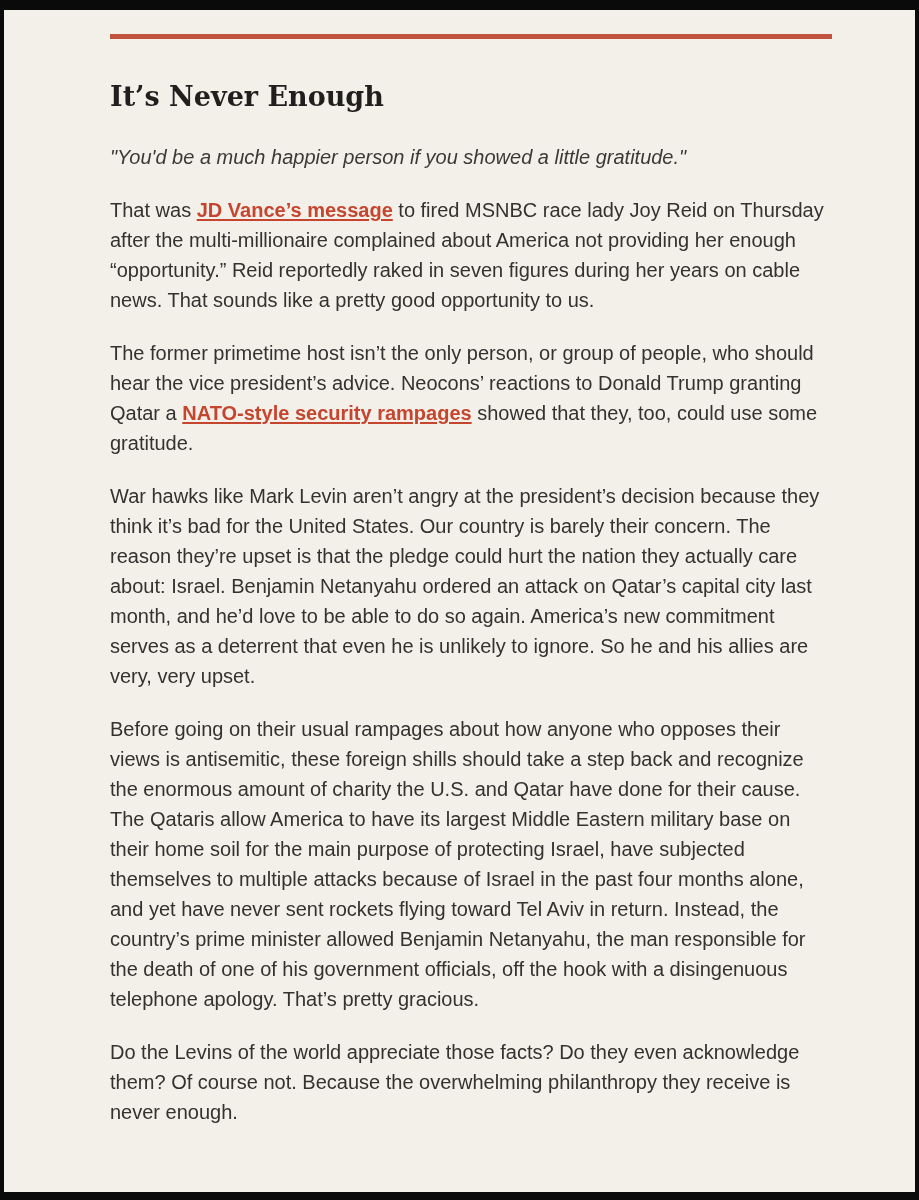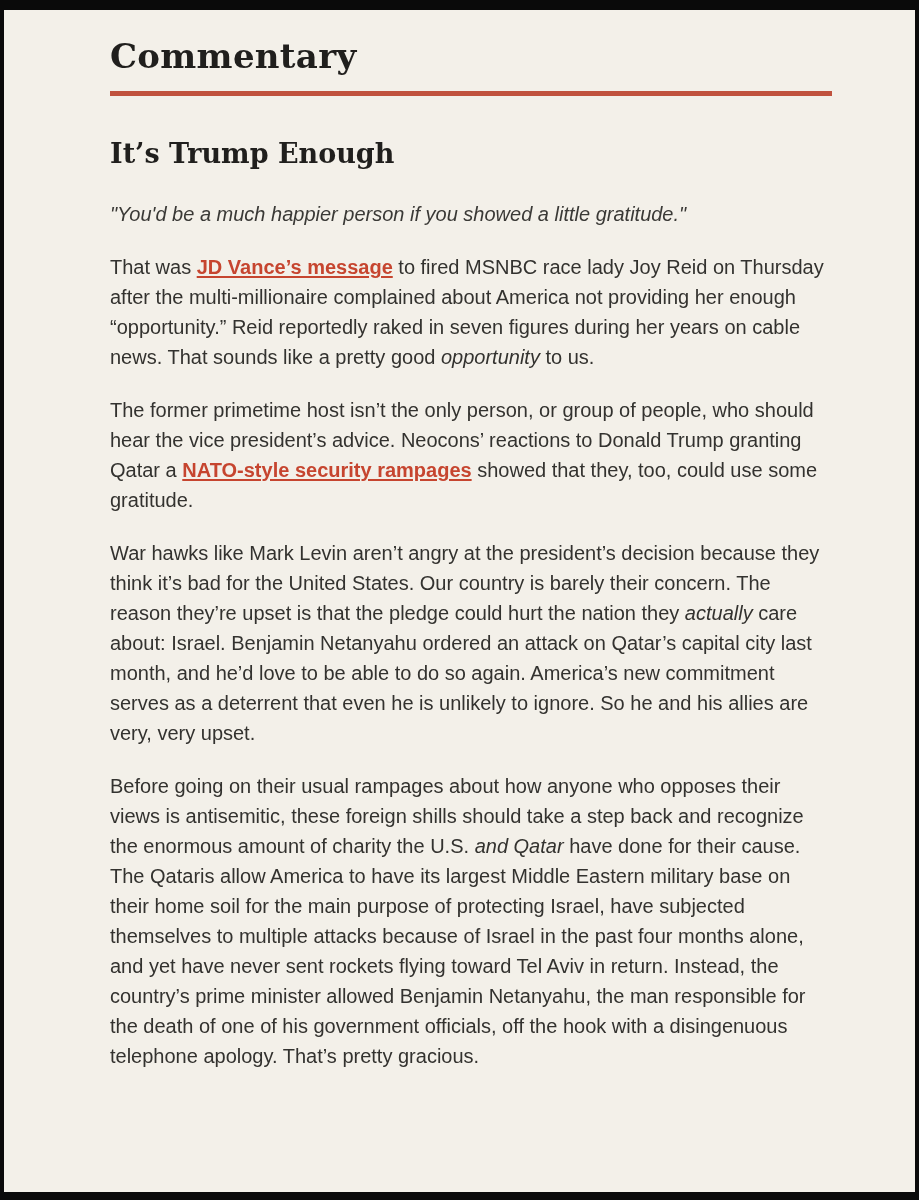--- a/index.html
+++ b/index.html
@@ -62,46 +62,46 @@
   p {
     font-size: 20px;
     line-height: 30px;
     color: var(--body-text);
     margin: 0 0 23px 0;
   }
   p.quote {
     font-style: italic;
     color: #3a3936;
   }
-  .italic { font-style: italic; }
+  .italic { }
   a.inline-link {
     color: var(--link);
     font-weight: 700;
     text-decoration-thickness: 2px;
     text-underline-offset: 2px;
   }
 </style>
 </head>
 <body>
 
 <div class="frame">
   <div class="page">
     <div class="content">
 
       <header>
-        <h1 class="kicker">Commentary</h1>
         <hr class="rule">
       </header>
 
       <main>
-        <h2 class="article-title">It’s Trump Enough</h2>
+        <h2 class="article-title">It’s Never Enough</h2>
 
         <p class="quote">"You'd be a much happier person if you showed a little gratitude."</p>
 
         <p class="body-paragraph"><span>That was </span><a href="#" class="inline-link">JD Vance’s message</a><span> to fired MSNBC race lady Joy Reid on Thursday after the multi-millionaire complained about America not providing her enough “opportunity.” Reid reportedly raked in seven figures during her years on cable news. That sounds like a pretty good </span><span class="italic">opportunity</span><span> to us.</span></p>
         <p class="body-paragraph"><span>The former primetime host isn’t the only person, or group of people, who should hear the vice president’s advice. Neocons’ reactions to Donald Trump granting Qatar a </span><a href="#" class="inline-link">NATO-style security rampages</a><span> showed that they, too, could use some gratitude.</span></p>
         <p class="body-paragraph"><span>War hawks like Mark Levin aren’t angry at the president’s decision because they think it’s bad for the United States. Our country is barely their concern. The reason they’re upset is that the pledge could hurt the nation they </span><span class="italic">actually</span><span> care about: Israel. Benjamin Netanyahu ordered an attack on Qatar’s capital city last month, and he’d love to be able to do so again. America’s new commitment serves as a deterrent that even he is unlikely to ignore. So he and his allies are very, very upset.</span></p>
         <p class="body-paragraph"><span>Before going on their usual rampages about how anyone who opposes their views is antisemitic, these foreign shills should take a step back and recognize the enormous amount of charity the U.S. </span><span class="italic">and Qatar</span><span> have done for their cause. The Qataris allow America to have its largest Middle Eastern military base on their home soil for the main purpose of protecting Israel, have subjected themselves to multiple attacks because of Israel in the past four months alone, and yet have never sent rockets flying toward Tel Aviv in return. Instead, the country’s prime minister allowed Benjamin Netanyahu, the man responsible for the death of one of his government officials, off the hook with a disingenuous telephone apology. That’s pretty gracious.</span></p>
+        <p class="body-paragraph"><span>Do the Levins of the world appreciate those facts? Do they even acknowledge them? Of course not. Because the overwhelming philanthropy they receive is never enough.</span></p>
       </main>
 
     </div>
   </div>
 </div>
 
 </body></html>

